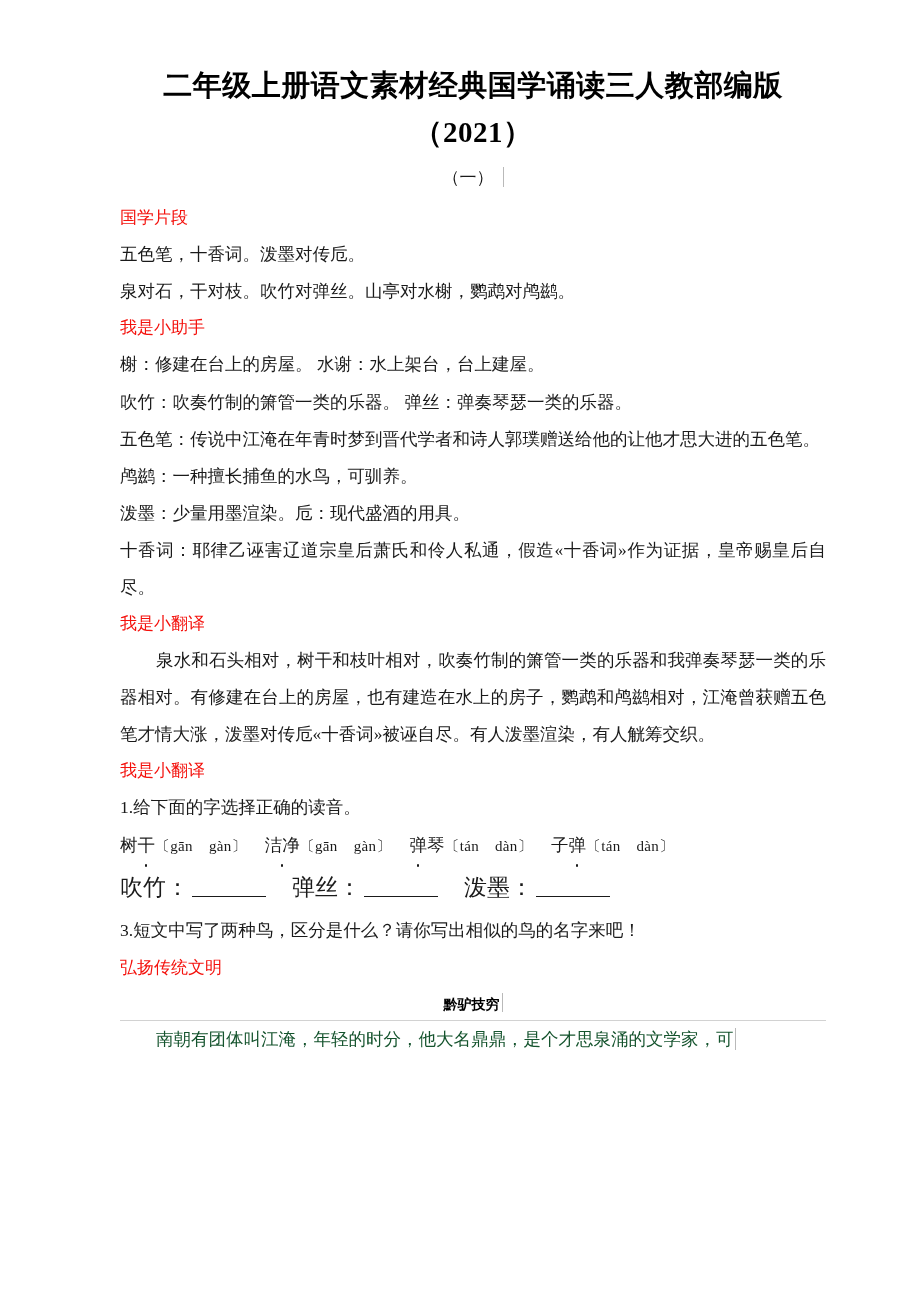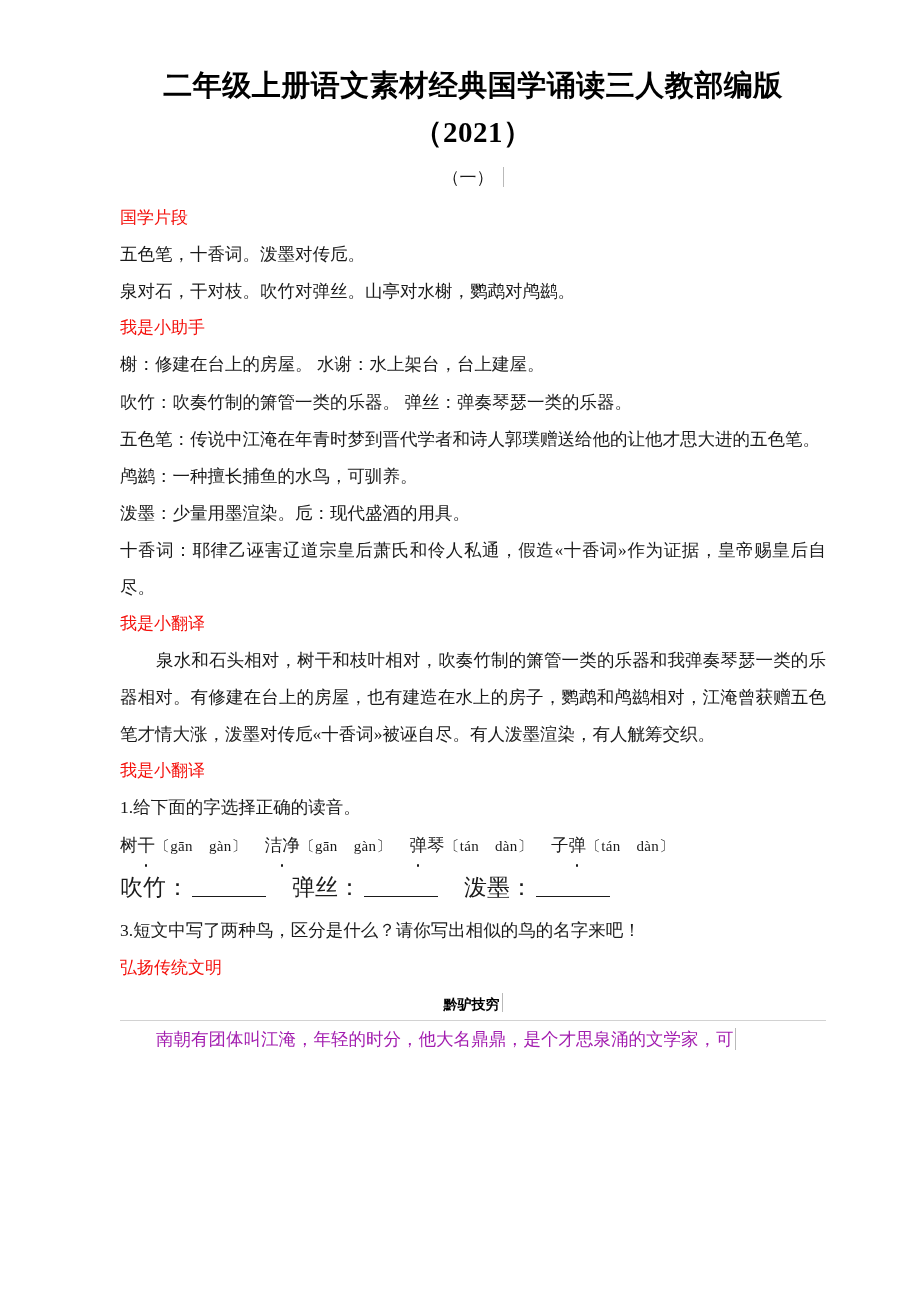--- a/index.html
+++ b/index.html
@@ -151,21 +151,21 @@
     border: 0;
     border-top: 1px solid #d2d2d2;
     margin: 2px 0 0 0;
     height: 0;
   }
   .story-para {
     font-size: 17.5px;
     line-height: 2.12;
     margin: 0;
     text-indent: 36px;
-    color: #a21caf;
+    color: #14532d;
     position: relative;
     white-space: nowrap;
   }
   .story-para .endcaret {
     display: inline-block;
     width: 1px;
     height: 22px;
     background: #b9b9b9;
     vertical-align: -5px;
     margin-left: 1px;

